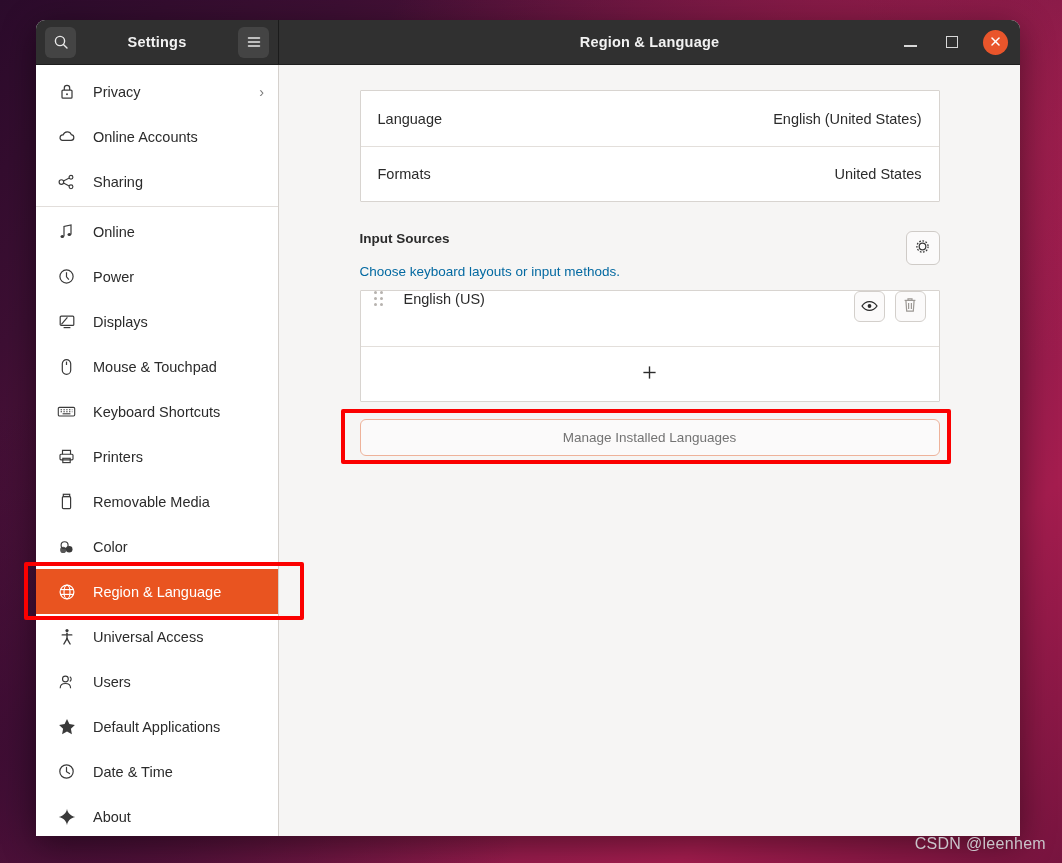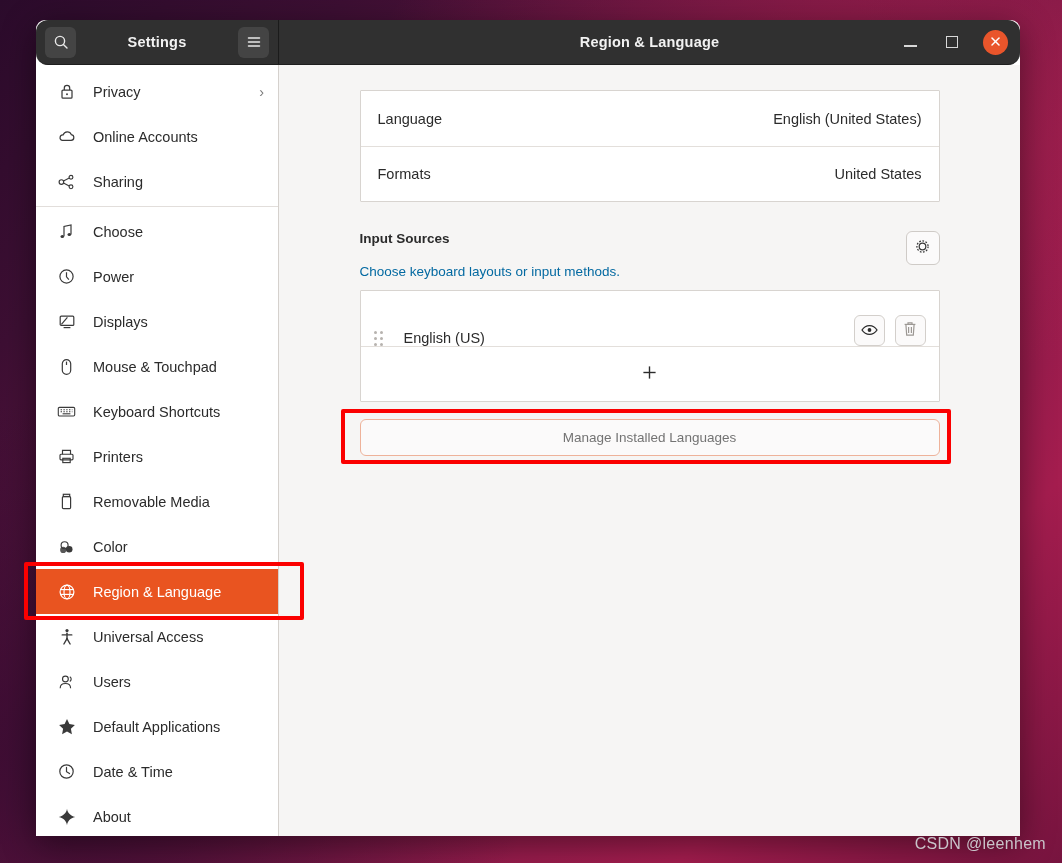--- a/index.html
+++ b/index.html
@@ -30,21 +30,20 @@
     overflow: hidden;
     display: flex; flex-direction: column;
   }
 
   
   .titlebar {
     height: 45px; flex: 0 0 45px;
     background: #303030;
     display: flex; align-items: center;
     border-bottom: 1px solid #1e1e1e;
-    border-radius: 12px;
   }
   .tb-left {
     width: 243px; flex: 0 0 243px;
     height: 100%;
     display: flex; align-items: center;
     padding: 0 9px;
     border-right: 1px solid #1b1b1b;
     position: relative;
   }
   .hdr-btn {
@@ -175,21 +174,21 @@
     border: 1px solid #cfcbc7;
     border-radius: 6px;
     background: #fbfafa;
     display: flex; align-items: center; justify-content: center;
     cursor: pointer;
     flex: 0 0 34px;
   }
 
   .src-row {
     height: 55px;
-    display: flex; align-items: flex-end;
+    display: flex; align-items: flex-start;
     padding: 0 13px 0 13px;
     font-size: 14.5px;
     color: #2b2b2b;
   }
   .drag-dots {
     width: 12px; flex: 0 0 12px;
     display: grid;
     grid-template-columns: repeat(2, 3px);
     grid-template-rows: repeat(3, 3px);
     gap: 3px;
@@ -337,21 +336,21 @@
       <div class="side-sep"></div>
 
       <div class="side-item">
         <span class="si-ico">
           <svg width="15" height="17" viewBox="0 0 15 17" fill="none" stroke="currentColor" stroke-width="1.2">
             <path d="M5 13.3V3.4l7-1.4v9.4"></path>
               <ellipse cx="3.3" cy="13.5" rx="1.8" ry="1.5" fill="currentColor" stroke="none"></ellipse>
             <ellipse cx="10.3" cy="11.4" rx="1.8" ry="1.5" fill="currentColor" stroke="none"></ellipse>
           </svg>
         </span>
-        <span class="si-label">Choose</span>
+        <span class="si-label">Online</span>
       </div>
 
       <div class="side-item">
         <span class="si-ico">
           <svg width="17" height="17" viewBox="0 0 17 17" fill="none" stroke="currentColor" stroke-width="1.2">
             <circle cx="8.5" cy="8.5" r="6.6"></circle>
             <path d="M8.5 4.3v4.6M8.5 8.9l2.4 2.7"></path>
           </svg>
         </span>
         <span class="si-label">Power</span>

